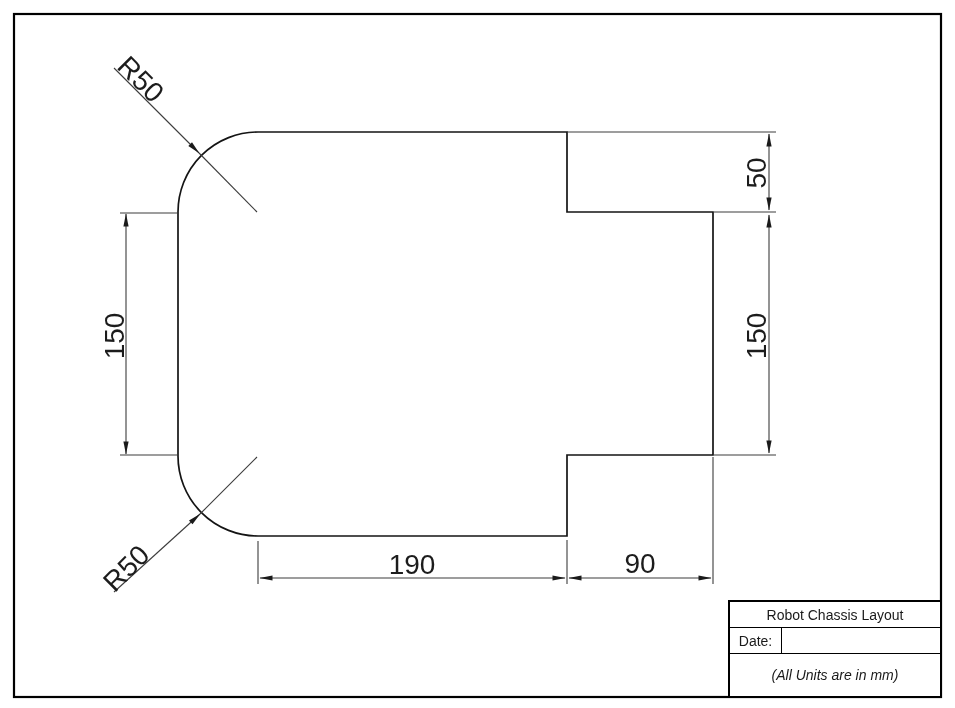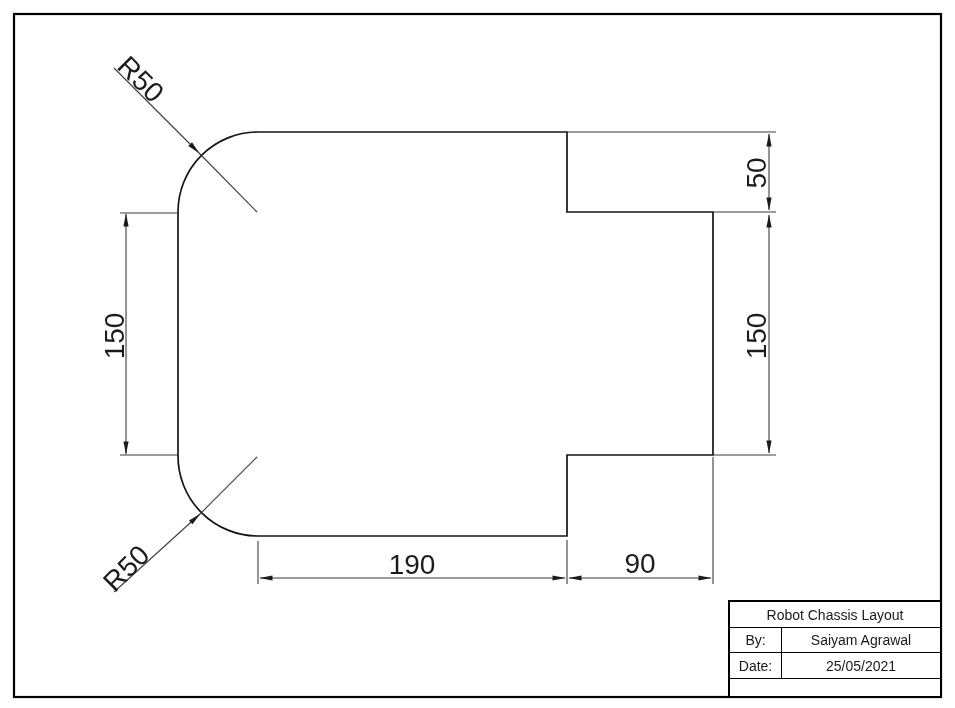--- a/index.html
+++ b/index.html
@@ -116,31 +116,23 @@
 
     <line x1="114" y1="592" x2="200" y2="514" stroke="#3c3c3c" stroke-width="1.1" marker-end="url(#arrow)"></line>
     <line x1="200" y1="514" x2="257" y2="457" stroke="#3c3c3c" stroke-width="1.1"></line>
     <text class="dim-text" transform="translate(133,575) rotate(-45)" text-anchor="middle">R50</text>
   </svg>
 
   <div class="title-block">
     <div class="tb-row tb-row-title bordered">
       <span>Robot Chassis Layout</span>
     </div>
-    <div class="tb-row tb-row-by bordered tb-split">
-      <div class="tb-label-cell">
-        <span>By:</span>
-      </div>
-      <div class="tb-value-cell">
-        <span>Saiyam Agrawal</span>
-      </div>
-    </div>
     <div class="tb-row tb-row-date bordered tb-split">
       <div class="tb-label-cell">
         <span>Date:</span>
       </div>
-      <div class="tb-value-cell">
-        <span>25/05/2021</span>
-      </div>
+    </div>
+    <div class="tb-row tb-row-units">
+      <span>(All Units are in mm)</span>
     </div>
   </div>
 
 </div>
 
 </body></html>

